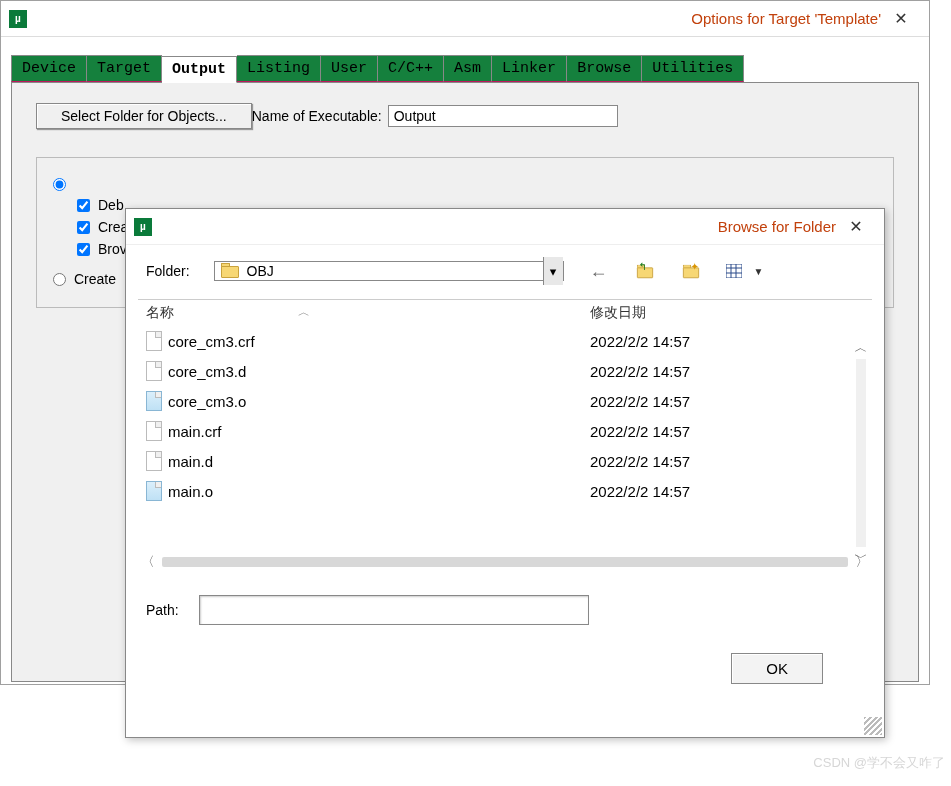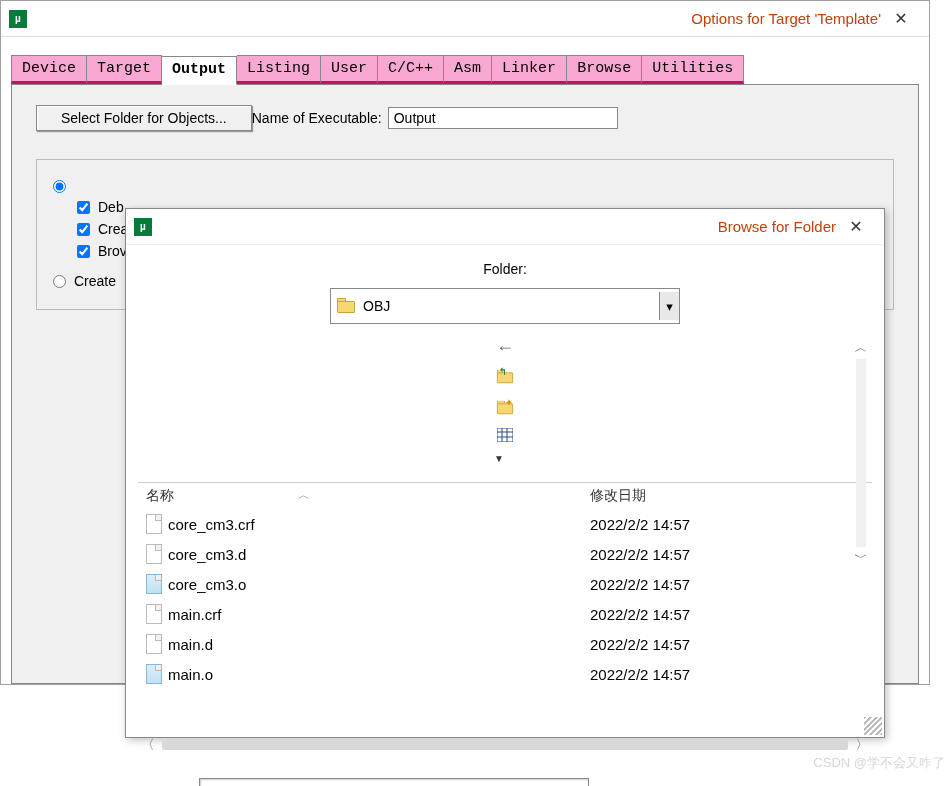--- a/index.html
+++ b/index.html
@@ -7,41 +7,41 @@
 
 
 .main-window { position: absolute; top: 0; left: 0; width: 930px; height: 685px; border: 1px solid #a0a0a0; background: #fff; }
 .titlebar { height: 36px; display: flex; align-items: center; padding: 0 8px; border-bottom: 1px solid #ddd; background: #fff; }
 .titlebar .app-icon { width: 18px; height: 18px; background: #0a7a3a; margin-right: 8px; display: inline-flex; align-items: center; justify-content: center; color: #fff; font-size: 10px; font-weight: bold; }
 .titlebar .title { flex: 1; color: #c2410c; font-size: 15px; text-align: right; }
 .titlebar .close { width: 40px; height: 28px; display: flex; align-items: center; justify-content: center; color: #333; cursor: pointer; font-size: 16px; }
 
 
 .tabs { display: flex; margin: 18px 0 0 10px; font-family: "Courier New", monospace; font-size: 15px; }
-.tab { padding: 4px 10px; border-top: 1px solid #888; border-right: 1px solid #888; border-bottom: 3px solid #be185d; cursor: pointer; background: #f9a8d4; }
+.tab { padding: 4px 10px; border-top: 1px solid #888; border-right: 1px solid #888; border-bottom: 1px solid #be185d; cursor: pointer; background: #15803d; }
 .tab:first-child { border-left: 1px solid #888; }
 .tab.active { background: #fff; border-bottom: 1px solid #fff; position: relative; top: 1px; font-weight: bold; }
 
 .tab-panel { margin: 0 10px 10px 10px; border: 1px solid #888; background: #f0f0f0; height: 600px; padding: 20px 24px; }
 
 .row1 { display: flex; align-items: center; }
 .btn { background: #f0f0f0; border: 1px solid #888; box-shadow: 1px 1px 0 #fff inset, 1px 1px 1px #999; padding: 4px 24px; cursor: pointer; font-size: 14px; }
 .label { font-size: 14px; }
 .textfield { border: 1px solid #888; background: #fff; padding: 2px 5px; font-size: 14px; }
 
 .group { margin-top: 28px; border: 1px solid #bbb; padding: 14px 16px; background: #f0f0f0; }
 .radio-row, .check-row { display: flex; align-items: center; gap: 8px; margin: 6px 0; font-size: 14px; }
 .check-row { margin-left: 24px; }
 input[type=radio], input[type=checkbox] { cursor: pointer; }
 
 
 .browse-dialog { position: absolute; top: 208px; left: 125px; width: 760px; height: 530px; background: #fff; border: 1px solid #888; box-shadow: 2px 2px 8px rgba(0,0,0,0.25); }
 .browse-dialog .titlebar { border-bottom: 1px solid #eee; }
-.folder-row { display: flex; align-items: center; padding: 16px 20px 10px 20px; gap: 11px; flex-direction: column; }
-.folder-combo { display: flex; align-items: center; border: 1px solid #888; background: #fff; width: 350px; height: 36px; position: relative; }
+.folder-row { display: flex; align-items: center; padding: 16px 20px 10px 20px; gap: 24px; }
+.folder-combo { display: flex; align-items: center; border: 1px solid #888; background: #fff; width: 350px; height: 20px; position: relative; }
 .folder-combo .foldericon { width: 20px; height: 16px; margin: 0 6px; }
 .folder-combo .combotext { flex: 1; font-size: 14px; }
 .folder-combo .dropdown { width: 20px; height: 28px; background: #e8e8e8; border-left: 1px solid #888; display: flex; align-items: center; justify-content: center; cursor: pointer; }
 
 .iconbtn { width: 22px; height: 20px; cursor: pointer; display: inline-flex; align-items: center; justify-content: center; }
 
 
 .folder-shape { width: 18px; height: 14px; position: relative; }
 .folder-shape::before { content: ""; position: absolute; top: 0; left: 0; width: 7px; height: 3px; background: #f7d774; border: 1px solid #c9a23d; border-bottom: none; border-radius: 1px 1px 0 0; }
 .folder-shape::after { content: ""; position: absolute; top: 3px; left: 0; width: 16px; height: 10px; background: #f7d774; border: 1px solid #c9a23d; border-radius: 1px; }

